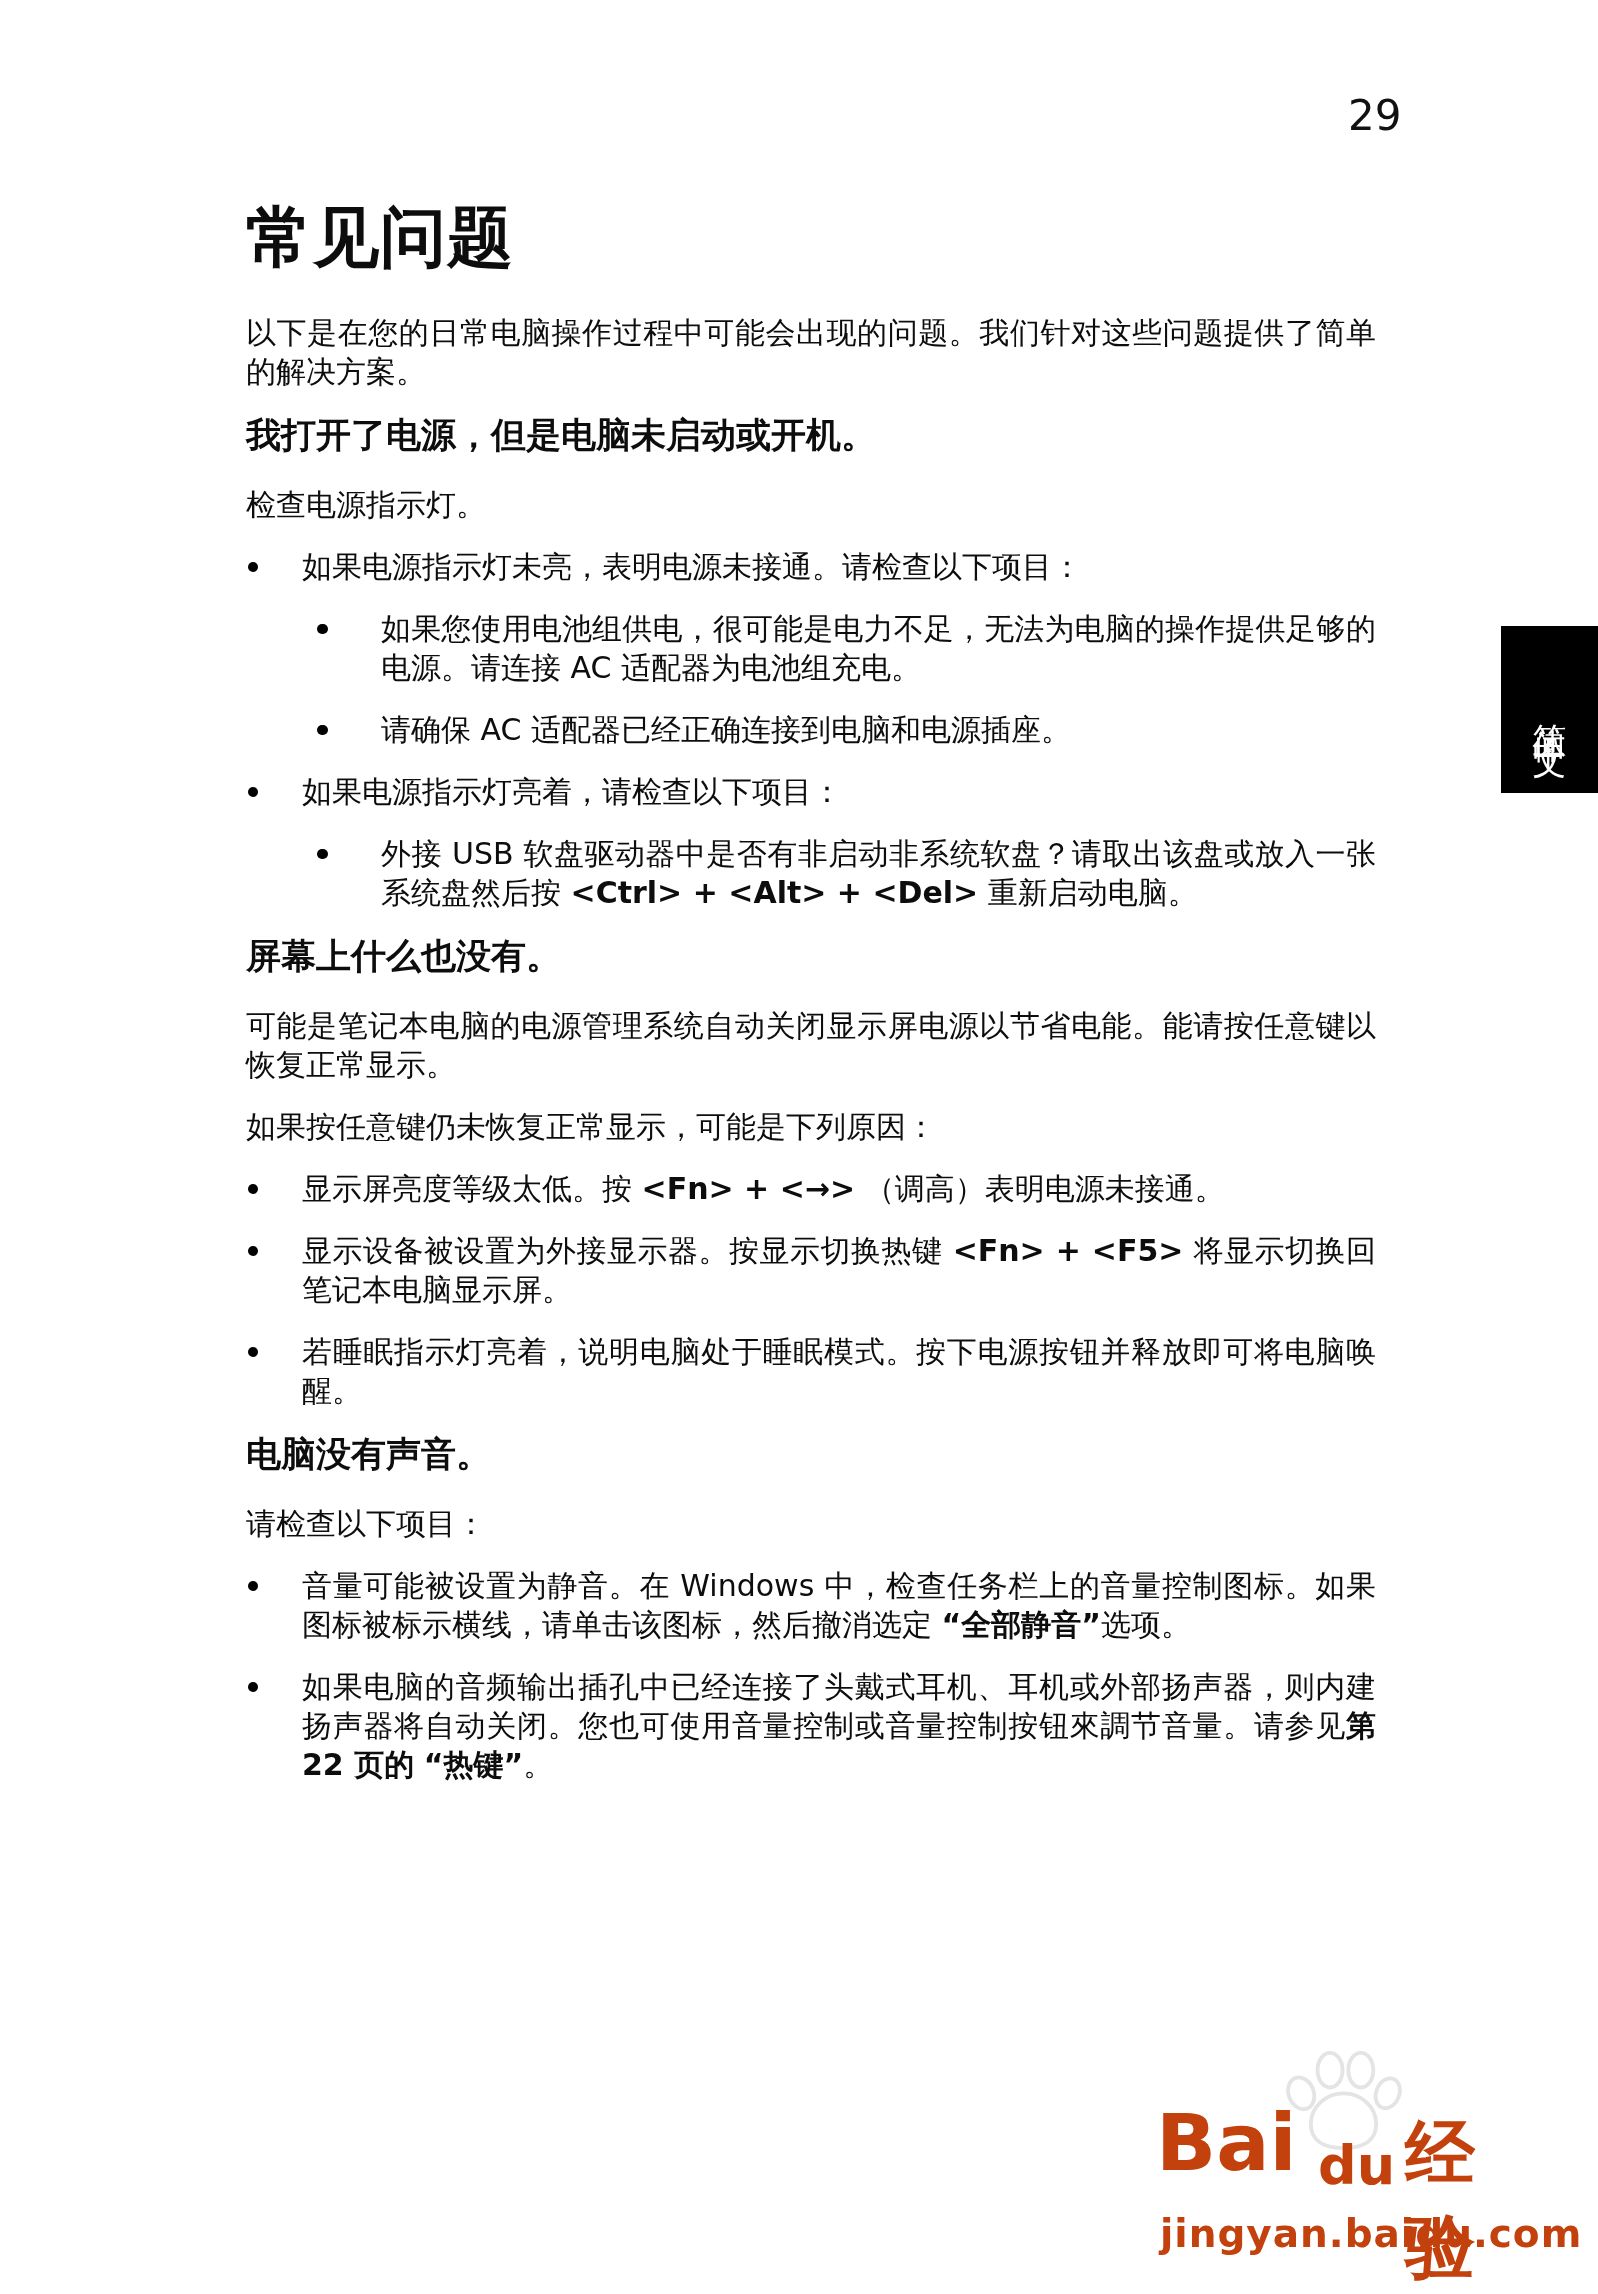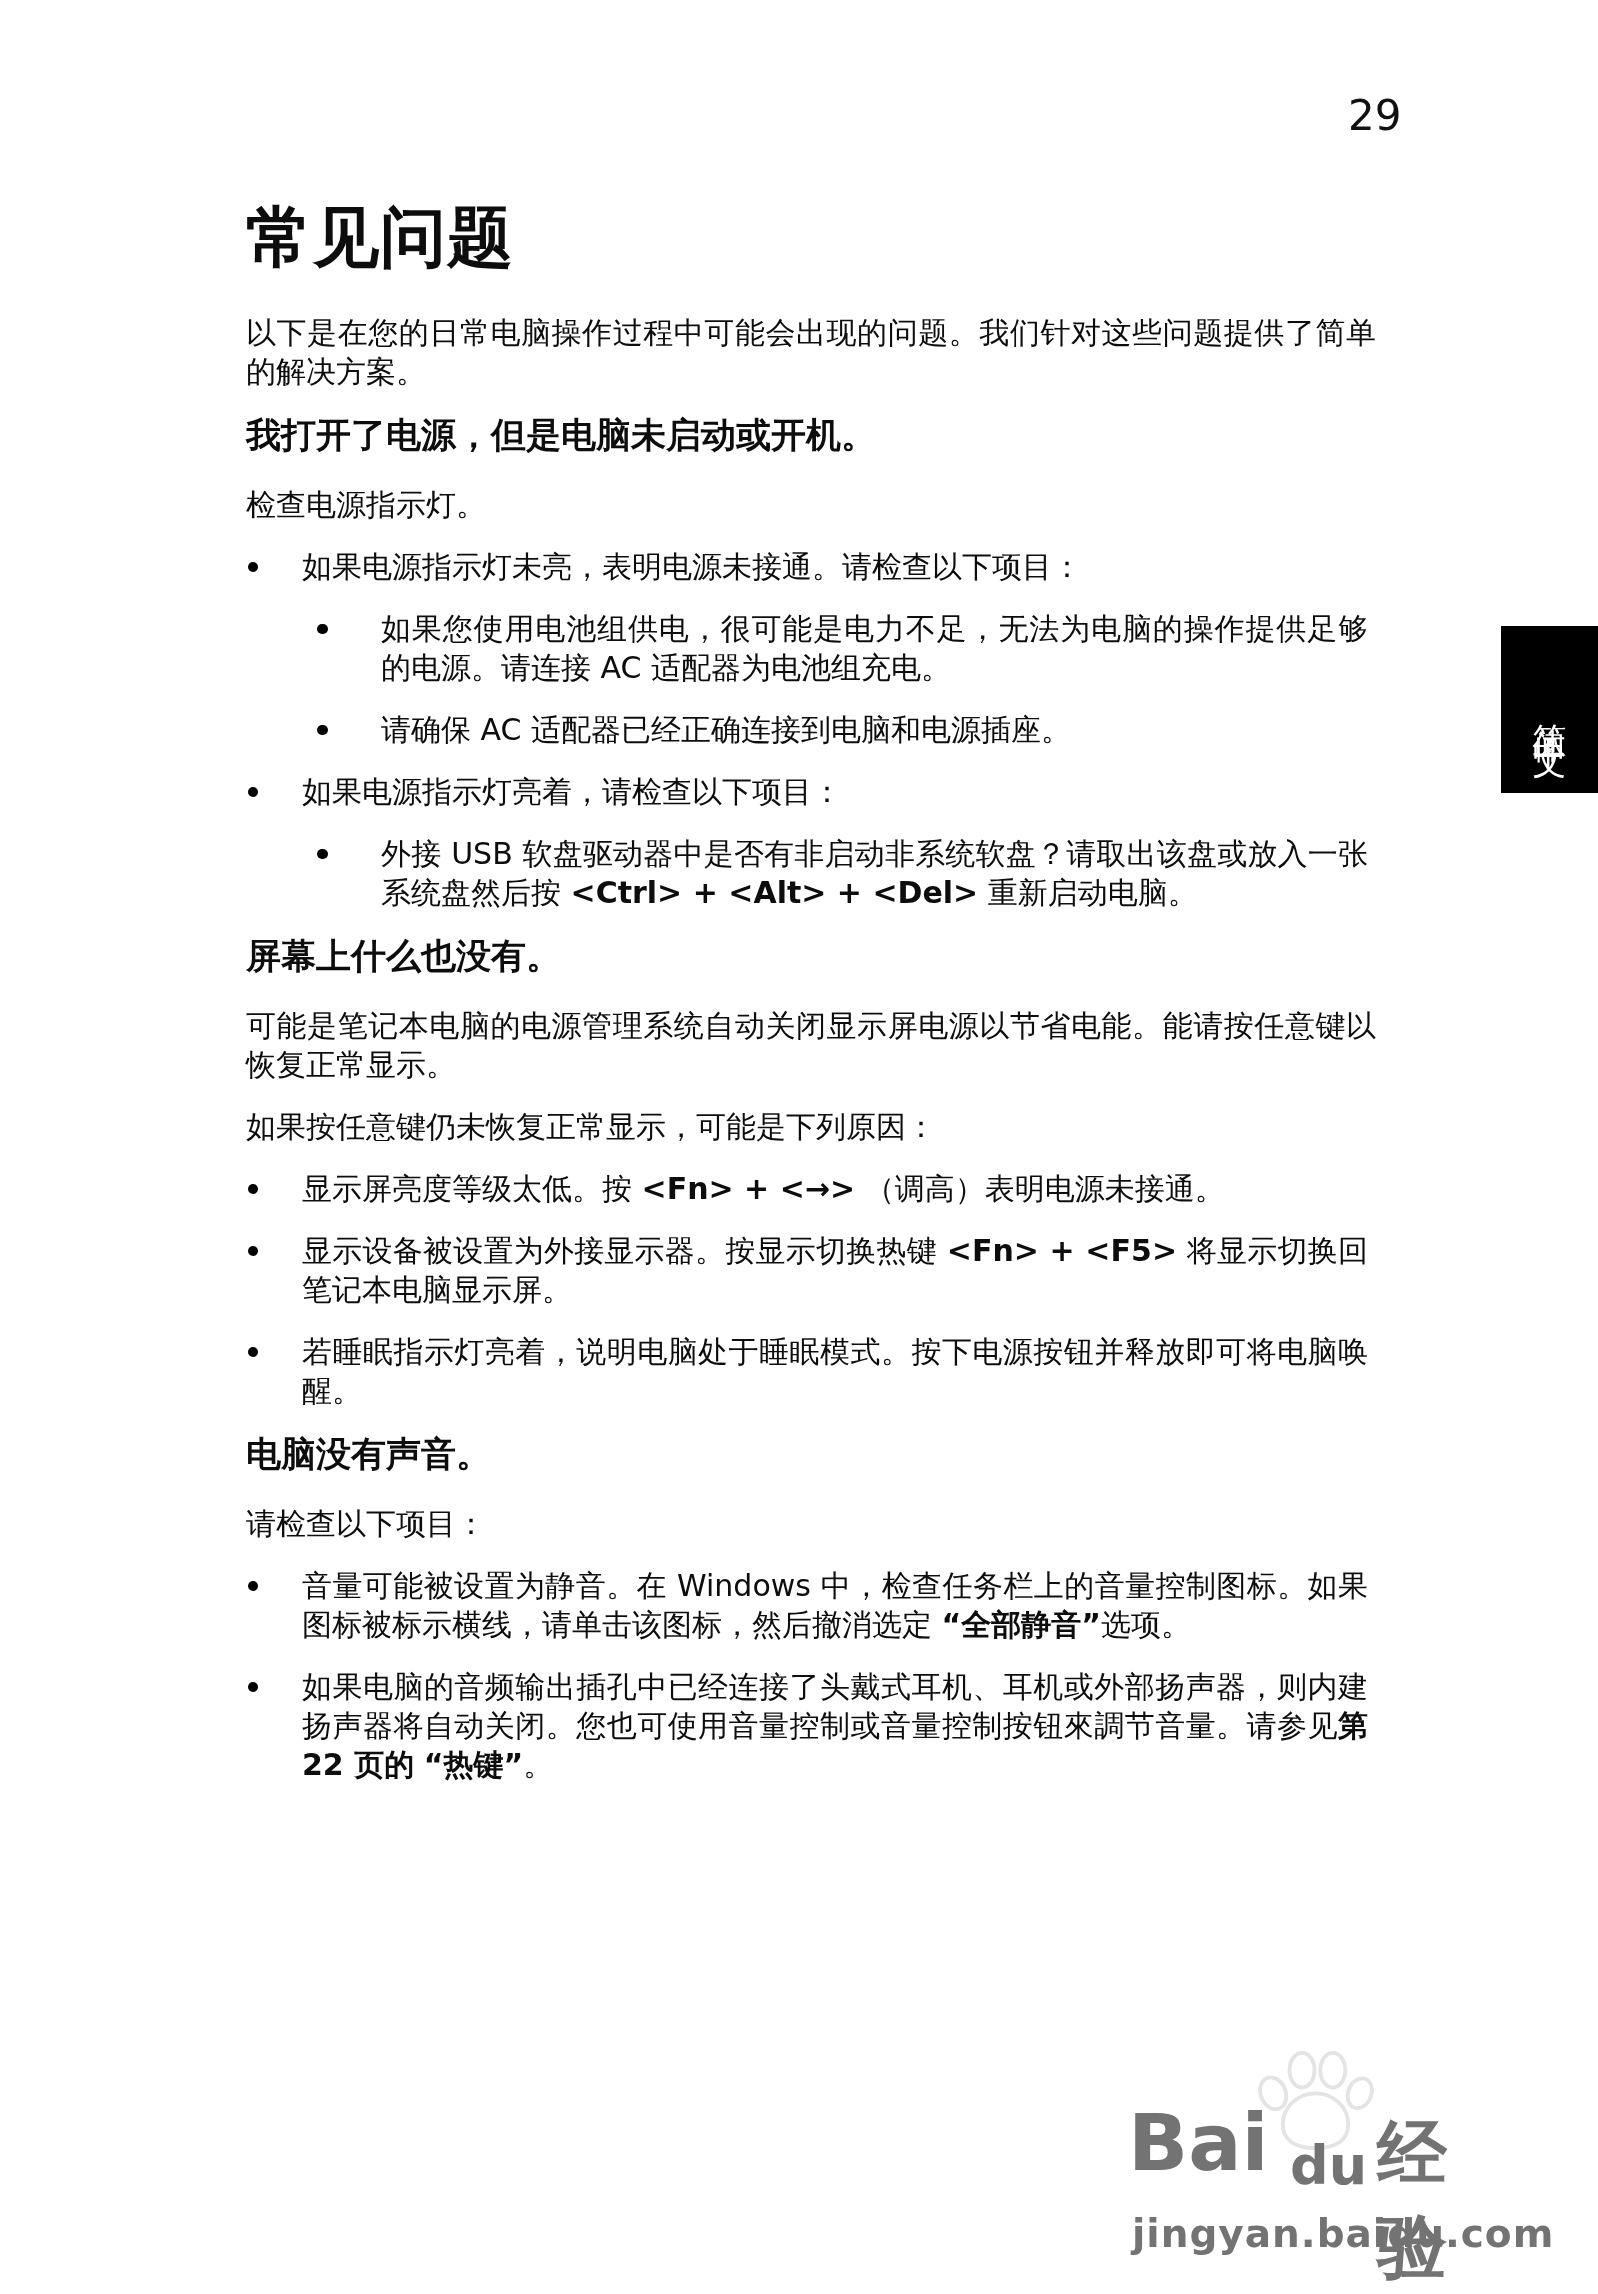--- a/index.html
+++ b/index.html
@@ -44,21 +44,21 @@
     font-size: 30px;
     line-height: 39px;
     margin: 0 0 23px 0;
     text-align: justify;
   }
 
   .li {
     position: relative;
     font-size: 30px;
     line-height: 39px;
-    margin: 0 8px 23px 0;
+    margin: 0 0 23px 0;
   }
   .li .txt { text-align: justify; }
   .li.l1 { padding-left: 56px; }
   .li.l2 { padding-left: 135px; }
   .dot {
     position: absolute;
     top: 14.5px;
     width: 10.6px; height: 10.6px;
     border-radius: 50%;
     background: #000;
@@ -151,21 +151,21 @@
     <div class="li l1">
       <span class="dot"></span>
       <div class="txt"><span>如果电脑的音频输出插孔中已经连接了头戴式耳机、耳机或外部扬声器，则内建扬声器将自动关闭。您也可使用音量控制或音量控制按钮來調节音量。请参见</span><b>第 22 页的</b><span> </span><b>“热键”</b><span>。</span></div>
     </div>
   </div>
 
 <div class="lang-tab" style="background: rgb(0, 0, 0); color: rgb(255, 255, 255);">
   <span class="vtext">简体中文</span>
 </div>
 
-<div class="watermark" style="color: #737373;">
+<div class="watermark" style="color: #c2410c; margin-left: 28px;">
   <svg class="wm-paw" width="127" height="100" viewBox="0 0 132 104">
     <g fill="#ffffff" stroke="#e4e4e4" stroke-width="4">
       <ellipse cx="22" cy="44" rx="13" ry="17" transform="rotate(-22 22 44)"></ellipse>
       <ellipse cx="52" cy="20" rx="13" ry="18"></ellipse>
       <ellipse cx="84" cy="20" rx="13" ry="18"></ellipse>
       <ellipse cx="112" cy="44" rx="12" ry="16" transform="rotate(22 112 44)"></ellipse>
       <path d="M66 44 C 84 44, 100 58, 100 76 C 100 92, 88 101, 66 101 C 44 101, 32 92, 32 76 C 32 58, 48 44, 66 44 Z"></path>
     </g>
   </svg>
   <span class="wm-bai">Bai</span>

